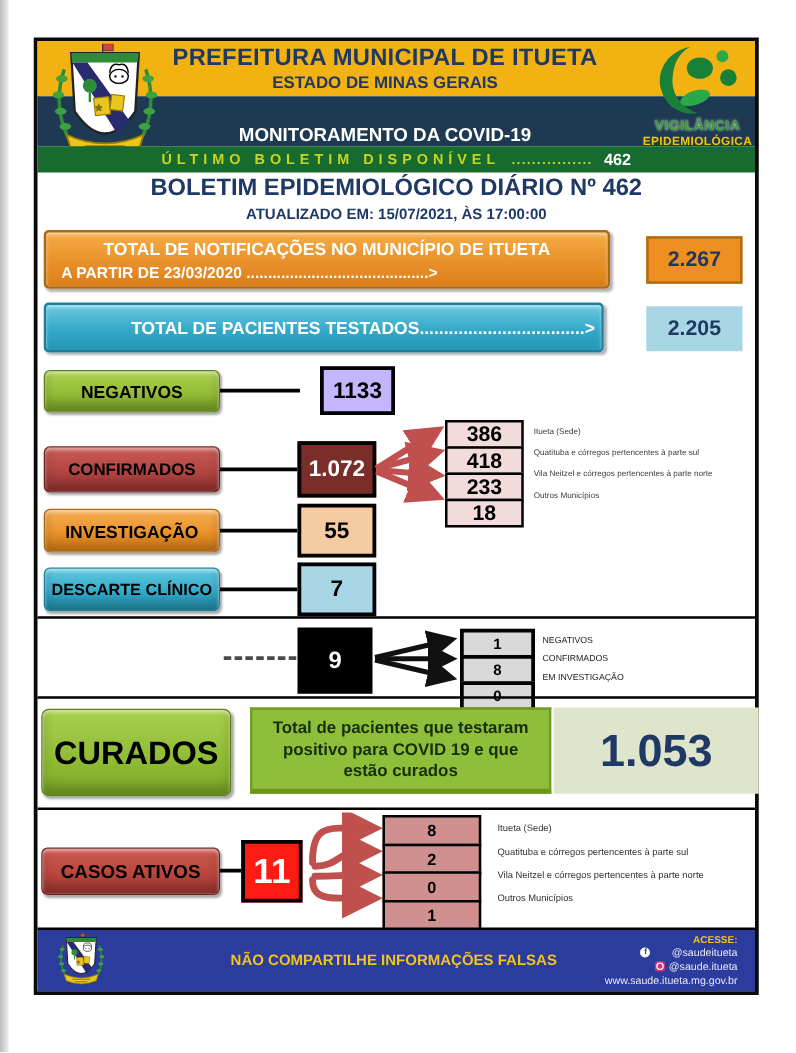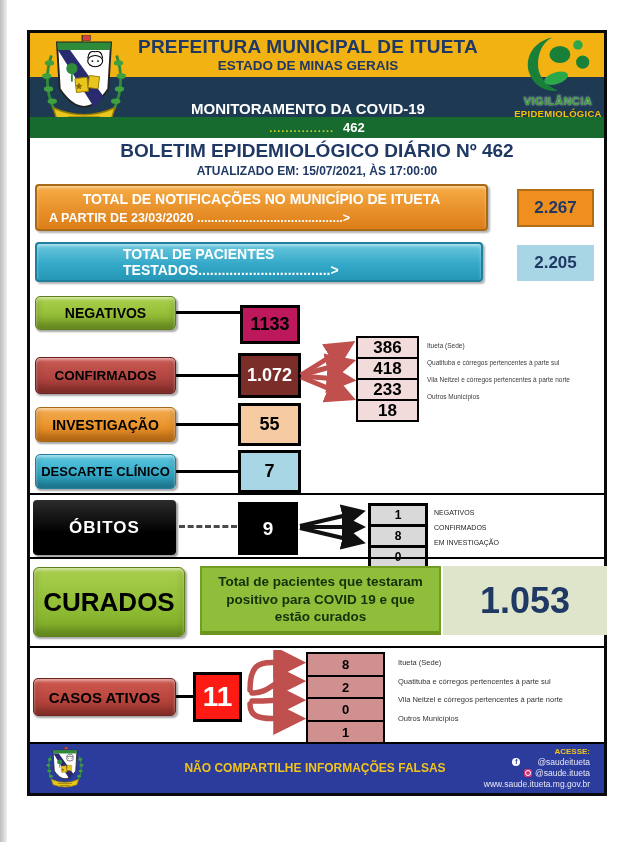--- a/index.html
+++ b/index.html
@@ -109,41 +109,42 @@
       <ellipse cx="42" cy="20" rx="11" ry="9" fill="#188038"></ellipse>
       <circle cx="61" cy="10" r="5" fill="#2BA84A"></circle>
       <circle cx="66" cy="28" r="7" fill="#188038"></circle>
       <ellipse cx="38" cy="45" rx="13" ry="6" fill="#2BA84A" transform="rotate(-18 38 45)"></ellipse>
     </svg>
     <div class="abs b" style="left:0;top:61px;width:92px;text-align:center;font-size:11px;color:#3A9B35;letter-spacing:.5px;text-shadow:0 0 2px #ffffff;">VIGILÂNCIA</div>
     <div class="abs b" style="left:0;top:74px;width:92px;text-align:center;font-size:9.5px;color:#F2C400;letter-spacing:.3px;">EPIDEMIOLÓGICA</div>
   </div>
 
   <div class="abs band band-green flexc greenbar">
+    <span class="gb-label">ÚLTIMO BOLETIM DISPONÍVEL</span>
     <span class="gb-dots">................</span>
     <span class="gb-num">462</span>
   </div>
 
   <div class="abs title b navytx">BOLETIM EPIDEMIOLÓGICO DIÁRIO Nº 462</div>
   <div class="abs subtitle b navytx">ATUALIZADO EM: 15/07/2021, ÀS 17:00:00</div>
 
   <div class="abs orangebar">
     <div class="abs" style="left:0;top:5px;width:100%;text-align:center;font-size:14px;">TOTAL DE NOTIFICAÇÕES NO MUNICÍPIO DE ITUETA</div>
     <div class="abs" style="left:12px;top:25px;font-size:12.5px;">A PARTIR DE 23/03/2020 ..........................................&gt;</div>
   </div>
   <div class="abs flexc b navytx" style="left:517px;top:189px;width:77px;height:38px;background:#EE8F1F;border:2px solid #B06F15;font-size:17px;">2.267</div>
 
   <div class="abs bluebar" style="display:flex;align-items:center;">
-    <span style="padding-left:86px;font-size:14px;">TOTAL DE PACIENTES TESTADOS..................................&gt;</span>
+    <span style="padding-left:68px;font-size:14px;">TOTAL DE PACIENTES TESTADOS..................................&gt;</span>
   </div>
   <div class="abs flexc b navytx" style="left:517px;top:245px;width:77px;height:36px;background:#A9D6E5;font-size:17px;">2.205</div>
 
   <div class="abs flexc btn" style="left:35px;top:296px;width:141px;height:34px;font-size:14px;background:linear-gradient(#ABD14E,#93BC35 60%,#7FA928);border:1px solid #5E7F1C;">NEGATIVOS</div>
   <div class="abs conn" style="left:176px;top:311px;width:64px;"></div>
-  <div class="abs flexc valbox" style="left:240px;top:293px;width:60px;height:39px;background:#be185d;font-size:18px;margin-top:12px;">1133</div>
+  <div class="abs flexc valbox" style="left:256px;top:293px;width:60px;height:39px;background:#c4b5fd;font-size:18px;">1133</div>
 
   <div class="abs flexc btn" style="left:35px;top:357px;width:141px;height:37px;font-size:13.5px;background:linear-gradient(#CA5A54,#B04440 60%,#9C3531);border:1px solid #6E2220;">CONFIRMADOS</div>
   <div class="abs conn" style="left:176px;top:374px;width:62px;"></div>
   <div class="abs flexc valbox" style="left:238px;top:353px;width:63px;height:45px;background:#7B2D2A;color:#fff;font-size:18px;">1.072</div>
   <svg class="abs" style="left:299px;top:336px;" width="60" height="76" viewBox="0 0 60 76">
     <defs>
         <marker id="ah-red" markerWidth="6" markerHeight="6" refX="4.5" refY="3" orient="auto">
       <path d="M0,0 L6,3 L0,6 Z" fill="#C0504D"></path>
         </marker>
       </defs>
@@ -167,21 +168,20 @@
 
   <div class="abs flexc btn" style="left:35px;top:407px;width:141px;height:35px;font-size:14px;background:linear-gradient(#F4AD52,#EA9129 60%,#DD7F18);border:1px solid #A86A14;">INVESTIGAÇÃO</div>
   <div class="abs conn" style="left:176px;top:423px;width:62px;"></div>
   <div class="abs flexc valbox" style="left:238px;top:403px;width:63px;height:43px;background:#F6CBA1;font-size:18px;">55</div>
 
   <div class="abs flexc btn" style="left:35px;top:454px;width:141px;height:35px;font-size:13px;background:linear-gradient(#5FC8DF,#31A9C8 60%,#2391AD);border:1px solid #1F7F9C;">DESCARTE CLÍNICO</div>
   <div class="abs conn" style="left:176px;top:470px;width:62px;"></div>
   <div class="abs flexc valbox" style="left:238px;top:450px;width:63px;height:43px;background:#A9D6E5;font-size:18px;">7</div>
 
   <div class="abs divider" style="top:493px;"></div>
-  <div class="abs flexc" style="left:33px;top:500px;width:143px;height:55px;background:linear-gradient(#2c2c2c,#000 60%);border-radius:4px;color:#fff;font-weight:bold;font-size:17px;letter-spacing:1px;box-shadow:2px 2px 2px rgba(0,0,0,.4);">ÓBITOS</div>
   <div class="abs" style="left:179px;top:525px;width:58px;border-top:3px dashed #4a4a4a;"></div>
   <div class="abs flexc b" style="left:238px;top:502px;width:60px;height:53px;background:#000;color:#fff;font-size:19px;">9</div>
   <svg class="abs" style="left:298px;top:500px;" width="70" height="56" viewBox="0 0 70 56">
     <defs>
         <marker id="ah-blk" markerWidth="6" markerHeight="6" refX="4.5" refY="3" orient="auto">
       <path d="M0,0 L6,3 L0,6 Z" fill="#111"></path>
         </marker>
       </defs>
     <line x1="2" y1="26" x2="62" y2="12" stroke="#111" stroke-width="4" marker-end="url(#ah-blk)"></line>
     <line x1="2" y1="27" x2="62" y2="27" stroke="#111" stroke-width="4" marker-end="url(#ah-blk)"></line>

